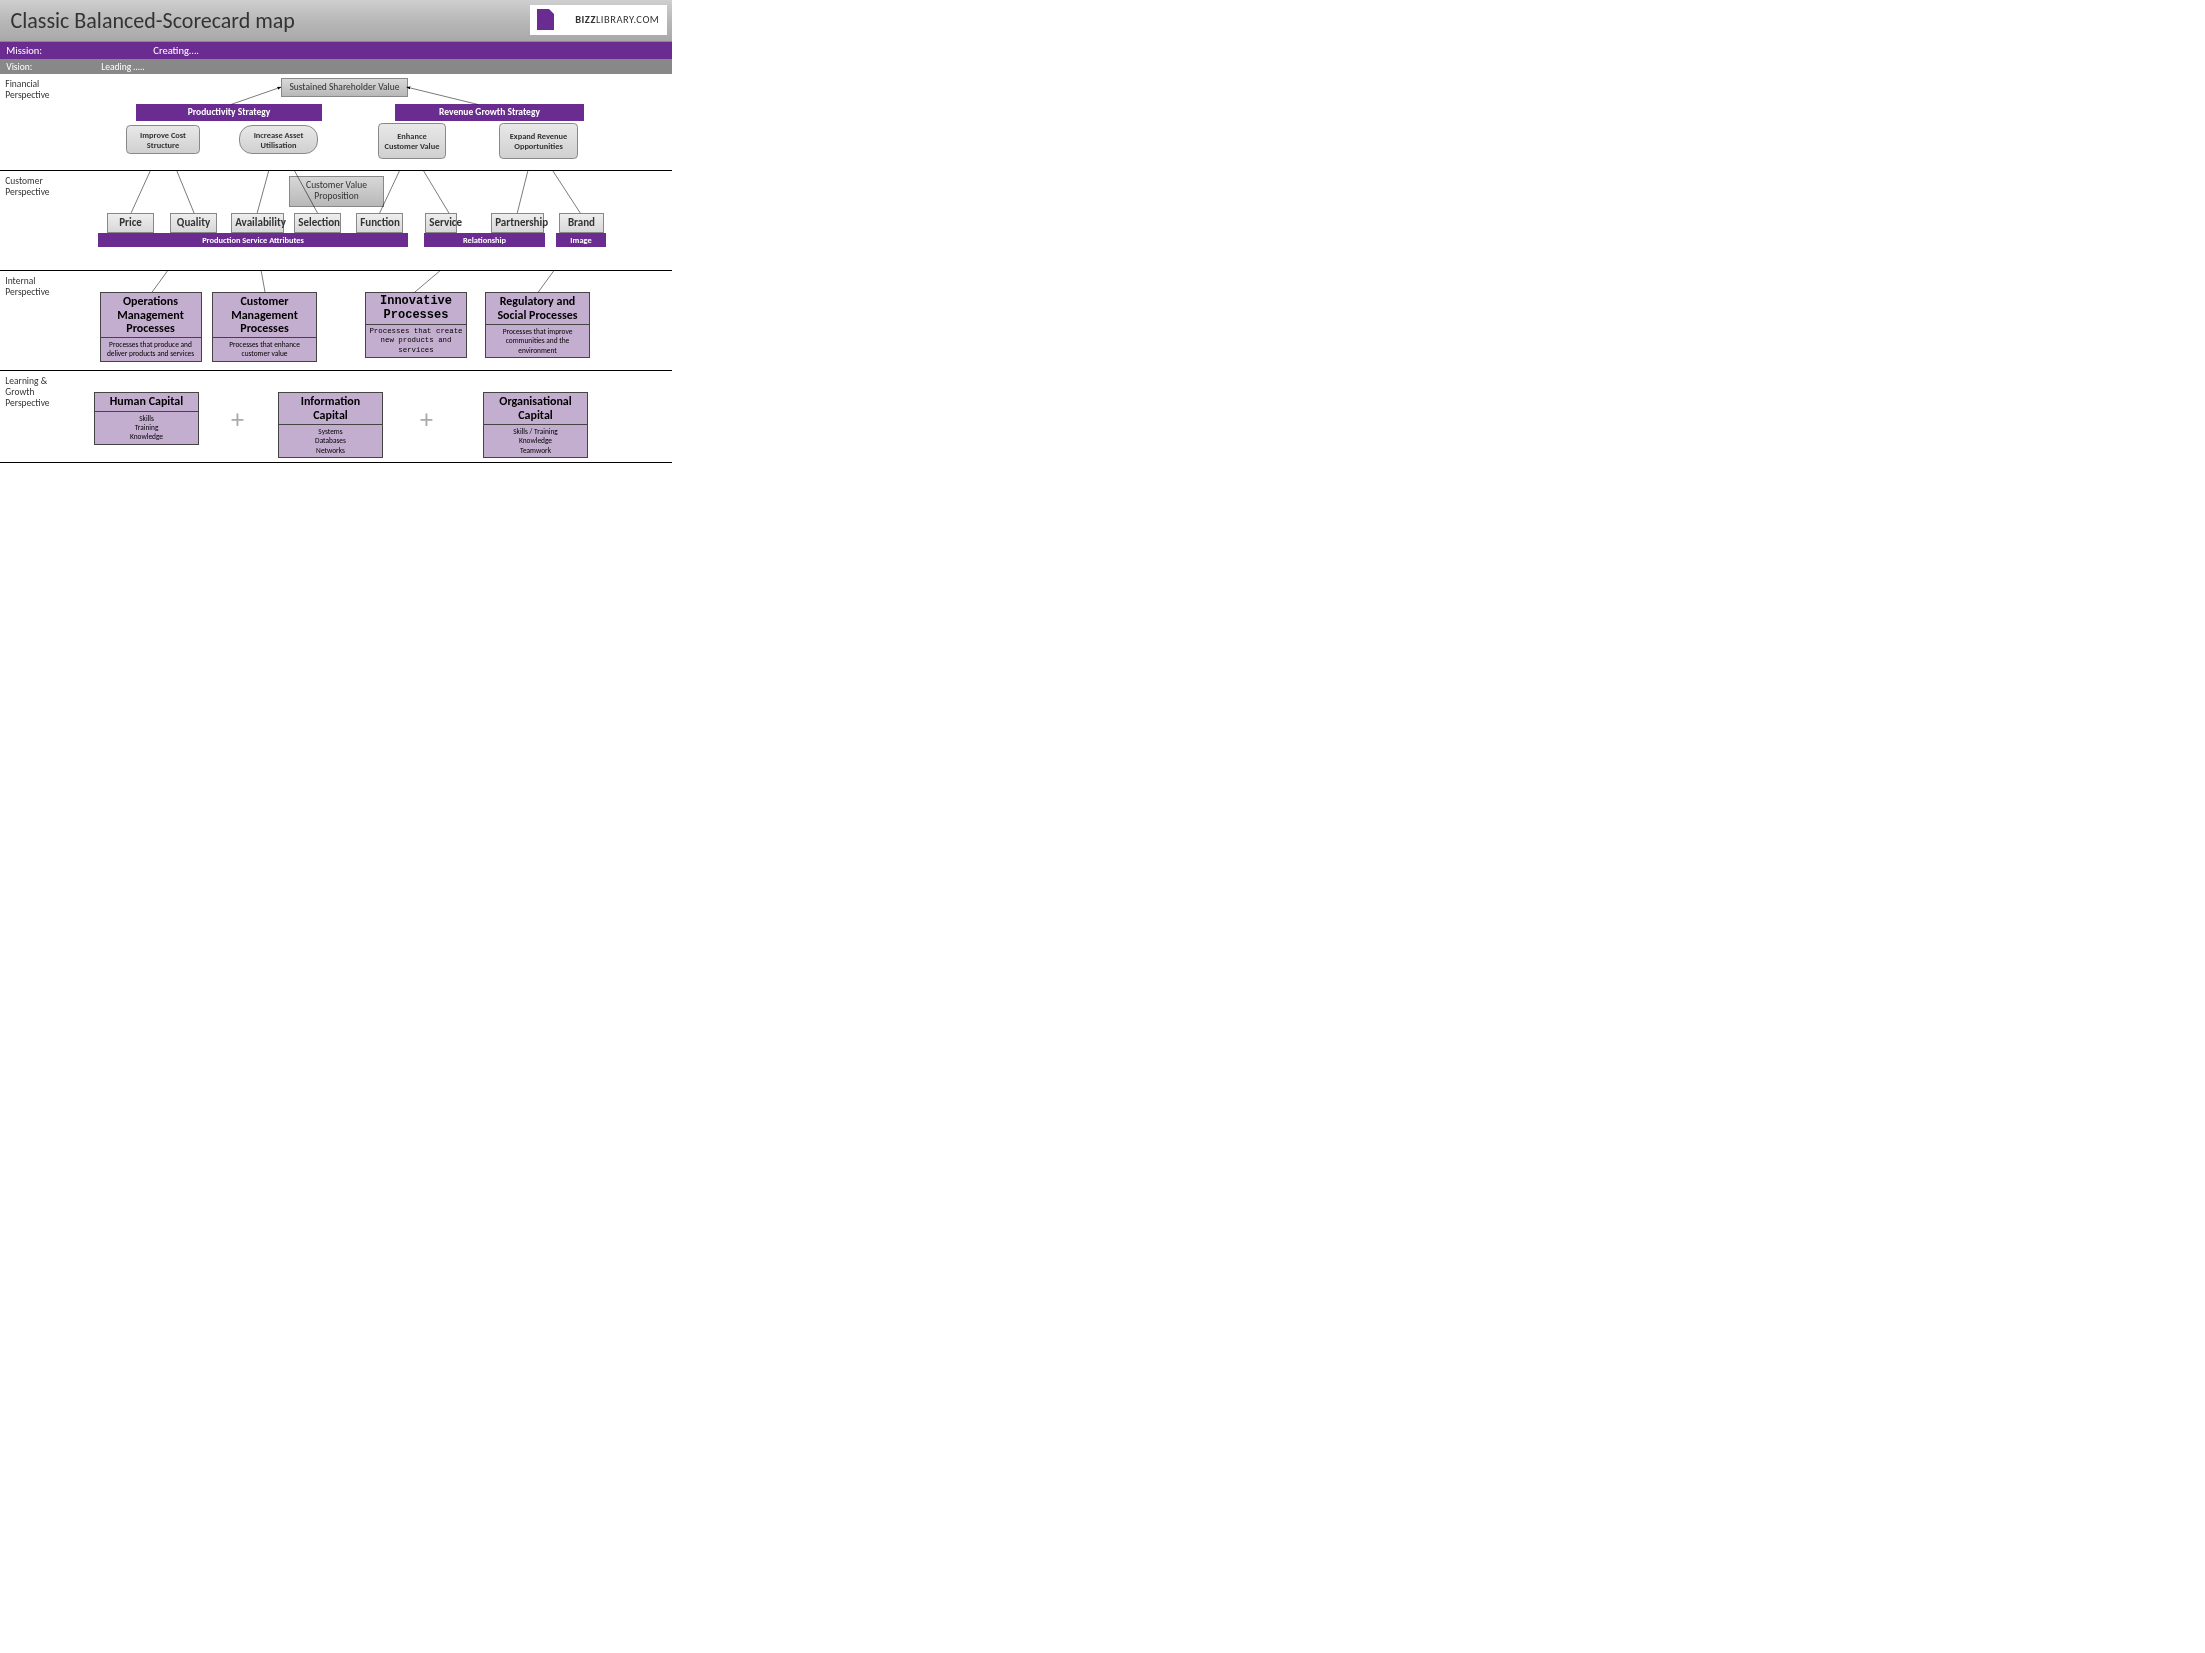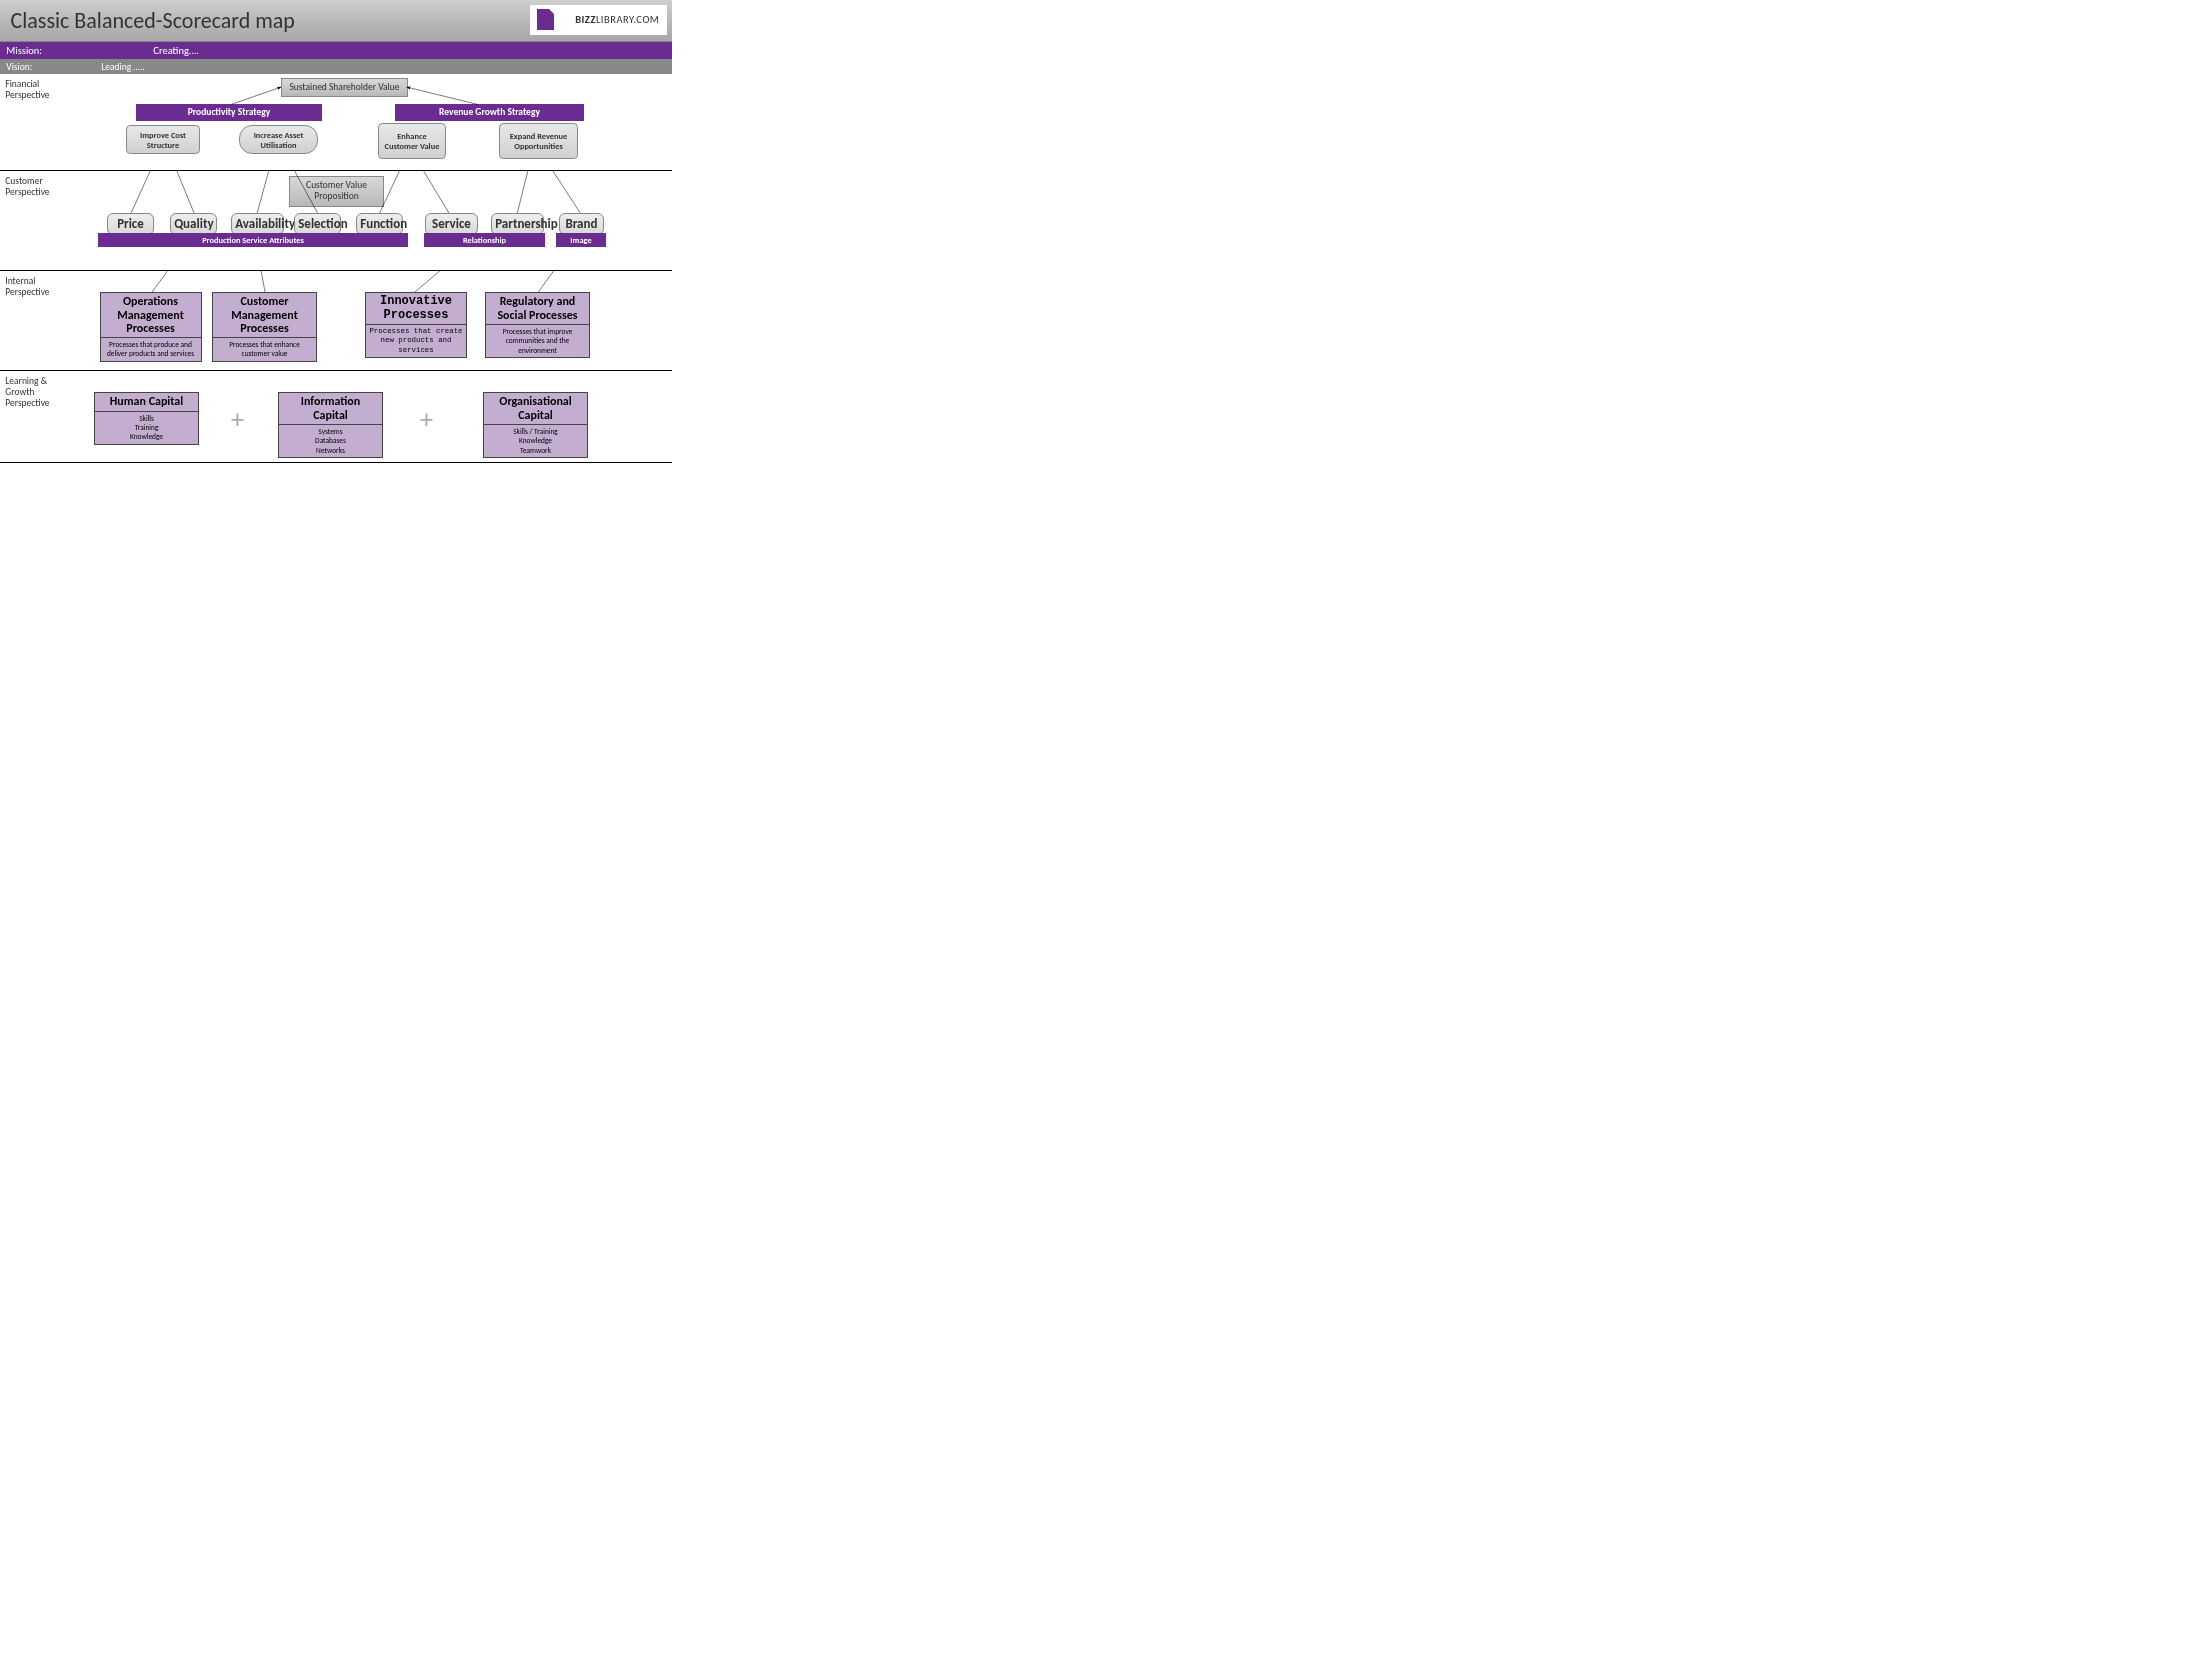--- a/index.html
+++ b/index.html
@@ -14,21 +14,21 @@
 .mission-bar { background: #6b2c91; color: #fff; padding: 2.1px 6.3px; font-size: 10.5px; display: flex; }
 .mission-bar .label { width: 147px; }
 .vision-bar { background: #888; color: #fff; padding: 1.6px 6.3px; font-size: 9.5px; display: flex; }
 .vision-bar .label { width: 95px; }
 .perspective-row { border-bottom: 0.8px solid #000; display: flex; position: relative; }
 .perspective-label { width: 68px; padding: 4.2px 5.3px; font-size: 9.5px; color: #333; line-height: 1.2; flex-shrink: 0; }
 .perspective-content { flex: 1; position: relative; }
 .purple-strategy { background: #6b2c91; color: #fff; font-weight: 700; font-size: 9.5px; text-align: center; padding: 2.1px 4.2px; position: absolute; }
 .gray-box { background: linear-gradient(180deg, #e8e8e8, #d0d0d0); border: 0.5px solid #888; border-radius: 4.2px; text-align: center; font-size: 8.4px; font-weight: 700; color: #333; padding: 3.2px 5.3px; position: absolute; display: flex; align-items: center; justify-content: center; line-height: 1.2; }
 .gray-header { background: linear-gradient(180deg, #d8d8d8, #b8b8b8); border: 0.5px solid #888; text-align: center; font-size: 9.5px; color: #333; padding: 3.2px 7.4px; position: absolute; line-height: 1.2; }
-.small-pill { background: linear-gradient(180deg, #eee, #d8d8d8); border: 0.5px solid #888; border-radius: 6px; text-align: center; font-size: 13px; font-weight: 700; color: #333; padding: 2.1px 3.2px; position: absolute; }
+.small-pill { background: linear-gradient(180deg, #eee, #d8d8d8); border: 0.5px solid #888; border-radius: 0; text-align: center; font-size: 11px; font-weight: 700; color: #333; padding: 2.1px 3.2px; position: absolute; }
 .purple-band { background: #6b2c91; color: #fff; font-weight: 700; font-size: 8.4px; text-align: center; padding: 1.6px 3.2px; position: absolute; }
 .lav-box { background: #c4aed0; border: 0.5px solid #444; position: absolute; text-align: center; }
 .lav-box .lav-title { font-weight: 700; font-size: 12px; padding: 2.1px 3.2px; border-bottom: 0.5px solid #444; line-height: 1.1; }
 .lav-box .lav-body { font-size: 7.4px; padding: 2.1px 3.2px; line-height: 1.25; }
 .plus { position: absolute; font-size: 26px; font-weight: 300; color: #aaa; }
 svg.arrows { position: absolute; top: 0; left: 0; pointer-events: none; }
 </style>
 </head>
 <body>
 
@@ -73,21 +73,21 @@
 
 <div class="perspective-row" style="height:100px;">
   <div class="perspective-label">Customer Perspective</div>
   <div class="perspective-content">
     <div class="gray-header" style="left:221px; top:4.2px; width:95px;">Customer Value Proposition</div>
     <div class="small-pill" style="left:39px; top:42px; width:47px;">Price</div>
     <div class="small-pill" style="left:102px; top:42px; width:47px;">Quality</div>
     <div class="small-pill" style="left:163px; top:42px; width:53px;">Availability</div>
     <div class="small-pill" style="left:226px; top:42px; width:47px;">Selection</div>
     <div class="small-pill" style="left:288px; top:42px; width:47px;">Function</div>
-    <div class="small-pill" style="left:357px; top:42px; width:53px;">Service</div>
+    <div class="small-pill" style="left:357px; top:42px; width:32px;">Service</div>
     <div class="small-pill" style="left:423px; top:42px; width:53px;">Partnership</div>
     <div class="small-pill" style="left:491px; top:42px; width:45px;">Brand</div>
     <div class="purple-band" style="left:30px; top:62px; width:310px;">Production Service Attributes</div>
     <div class="purple-band" style="left:356px; top:62px; width:121px;">Relationship</div>
     <div class="purple-band" style="left:488px; top:62px; width:50px;">Image</div>
     <svg class="arrows" width="578" height="100" viewBox="0 0 1100 190">
       <line x1="120" y1="80" x2="170" y2="-30" stroke="#000" stroke-width="1" marker-end="url(#ah)"></line>
       <line x1="240" y1="80" x2="195" y2="-30" stroke="#000" stroke-width="1" marker-end="url(#ah)"></line>
       <line x1="360" y1="80" x2="390" y2="-30" stroke="#000" stroke-width="1" marker-end="url(#ah)"></line>
       <line x1="475" y1="80" x2="415" y2="-30" stroke="#000" stroke-width="1" marker-end="url(#ah)"></line>

